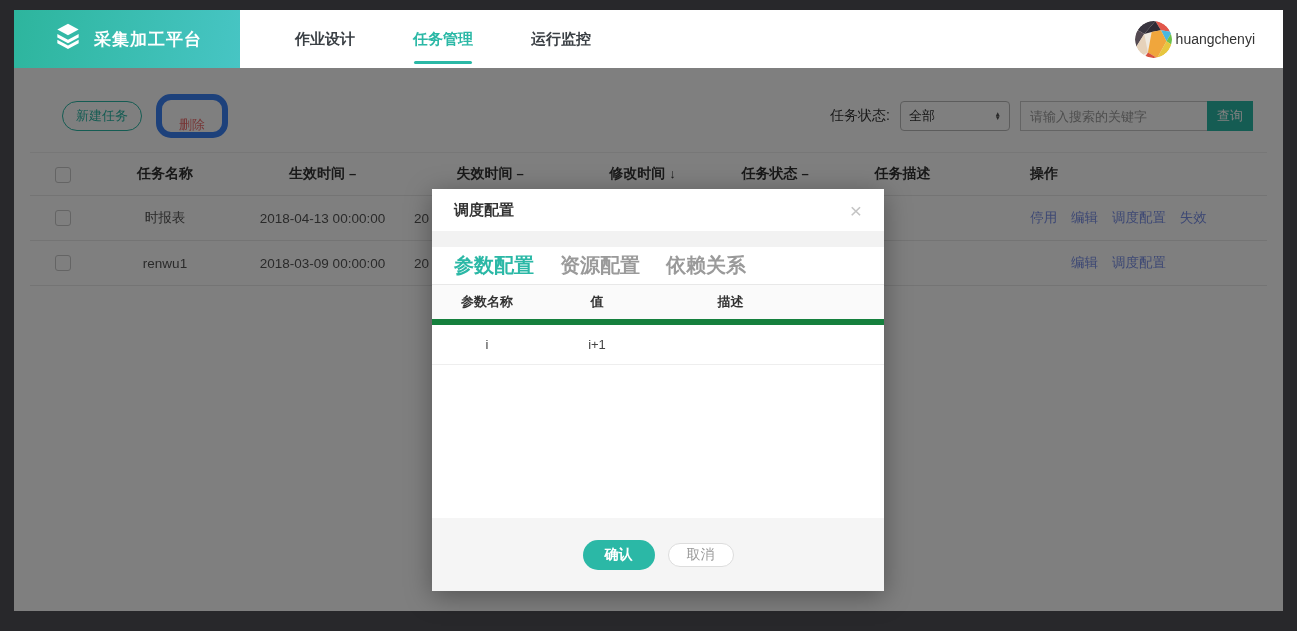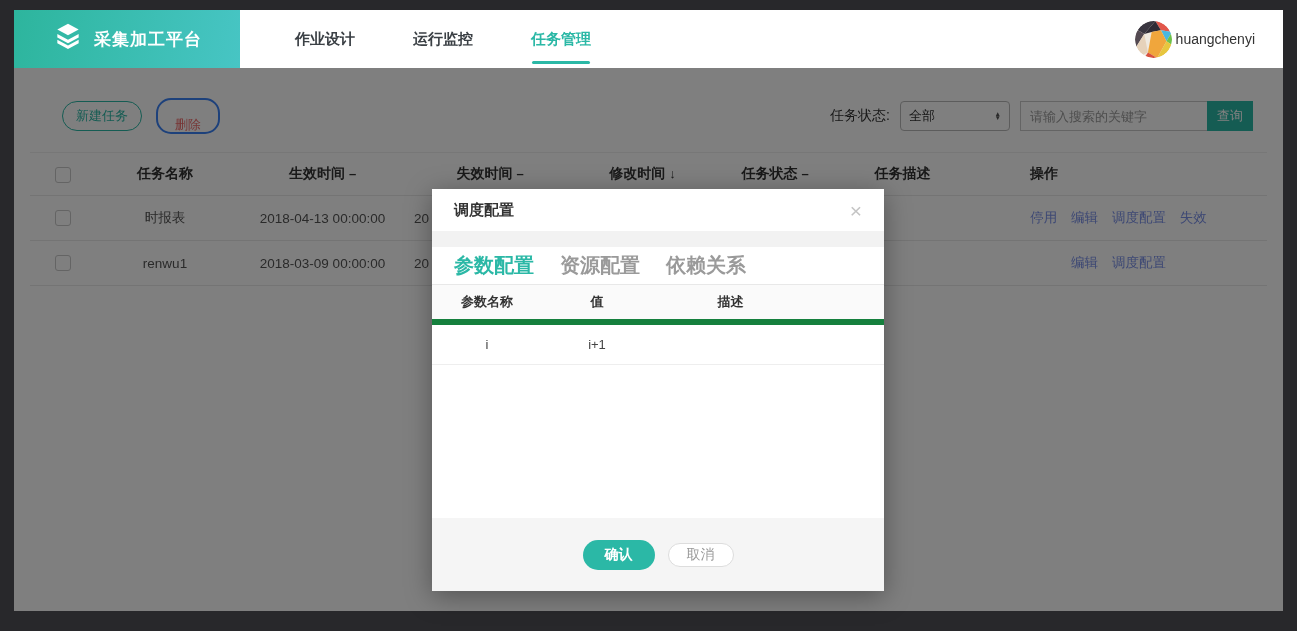--- a/index.html
+++ b/index.html
@@ -20,21 +20,21 @@
   .nav-underline{position:absolute;left:1px;right:1px;bottom:4px;height:3px;background:#2bb8a6;border-radius:2px;}
   .user-area{margin-left:auto;display:flex;align-items:center;gap:4px;padding-right:28px;}
   .avatar{width:37px;height:37px;border-radius:50%;overflow:hidden;flex:0 0 37px;}
   .username{font-size:14px;color:#333;}
 
   
   .content{position:absolute;top:58px;left:0;right:0;bottom:0;background:#fff;overflow:hidden;}
   .toolbar{display:flex;align-items:center;margin-top:33px;padding:0 30px 0 48px;height:30px;}
   .pill-btn{height:30px;border-radius:15px;background:#fff;font-size:13px;padding:0 13px;cursor:pointer;}
   .btn-new{border:1px solid #2bb8a6;color:#2bb8a6;}
-  .btn-delete{border:2px solid #3b82f6;color:#ef6b6b;margin-left:14px;padding:16px 17px;}
+  .btn-delete{border:6px solid #3b82f6;color:#ef6b6b;margin-left:14px;padding:16px 17px;}
   .toolbar .spacer{flex:1;}
   .filter-label{font-size:14px;color:#333;margin-right:10px;}
   .status-select{width:92px;height:28px;border:1px solid #b9b9b9;border-radius:4px;background:#fff;
     display:flex;align-items:center;justify-content:space-between;padding:0 8px;font-size:13px;color:#333;
     margin-right:10px;cursor:pointer;}
   .sel-arrows{display:flex;flex-direction:column;align-items:center;line-height:4.5px;font-size:6.5px;color:#555;}
   .search-box{display:flex;align-items:stretch;}
   .keyword-input{width:168px;height:28px;border:1px solid #c9c9c9;border-right:none;padding:0 9px;font-size:13px;
     color:#333;outline:none;font-family:"Liberation Sans",sans-serif;}
   .keyword-input::placeholder{color:#9b9b9b;}
@@ -89,26 +89,26 @@
           <path d="M6,19 L18,25.5 L30,19 L30,23 L18,29.5 L6,23 Z" fill="#ffffff"></path>
         </svg>
       </span>
       <span class="brand-name">采集加工平台</span>
     </div>
 
     <div class="main-nav">
       <div class="nav-item">
         <span>作业设计</span>
       </div>
-      <div class="nav-item">
-        <span>运行监控</span>
-      </div>
       <div class="nav-item active">
         <span>任务管理</span>
         <span class="nav-underline"></span>
+      </div>
+      <div class="nav-item">
+        <span>运行监控</span>
       </div>
     </div>
 
     <div class="user-area">
       <span class="avatar">
         <svg width="37" height="37" viewBox="0 0 40 40">
           <defs>
               <clipPath id="av">
                 <circle cx="20" cy="20" r="20"></circle>
               </clipPath>

